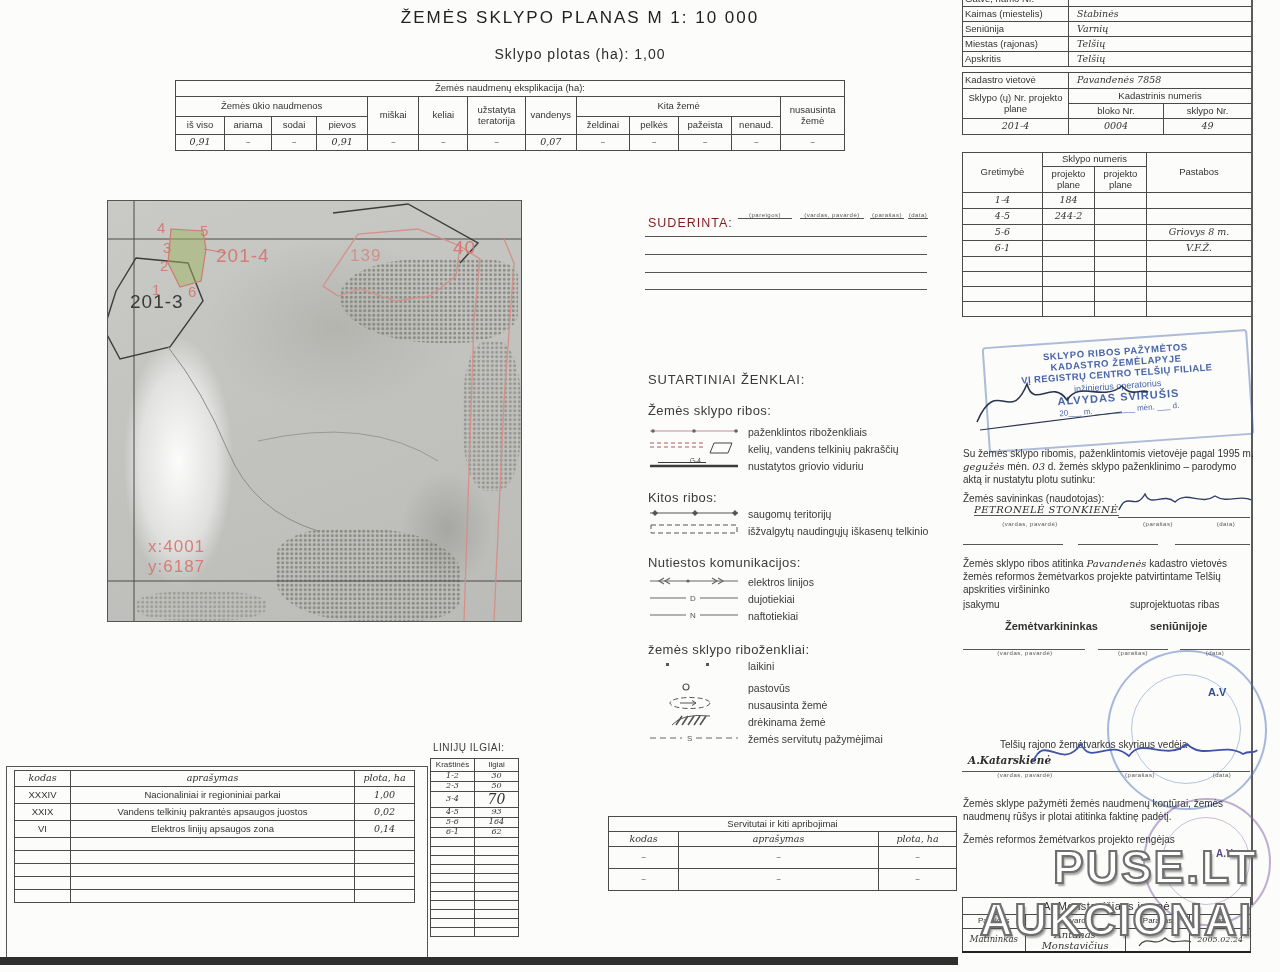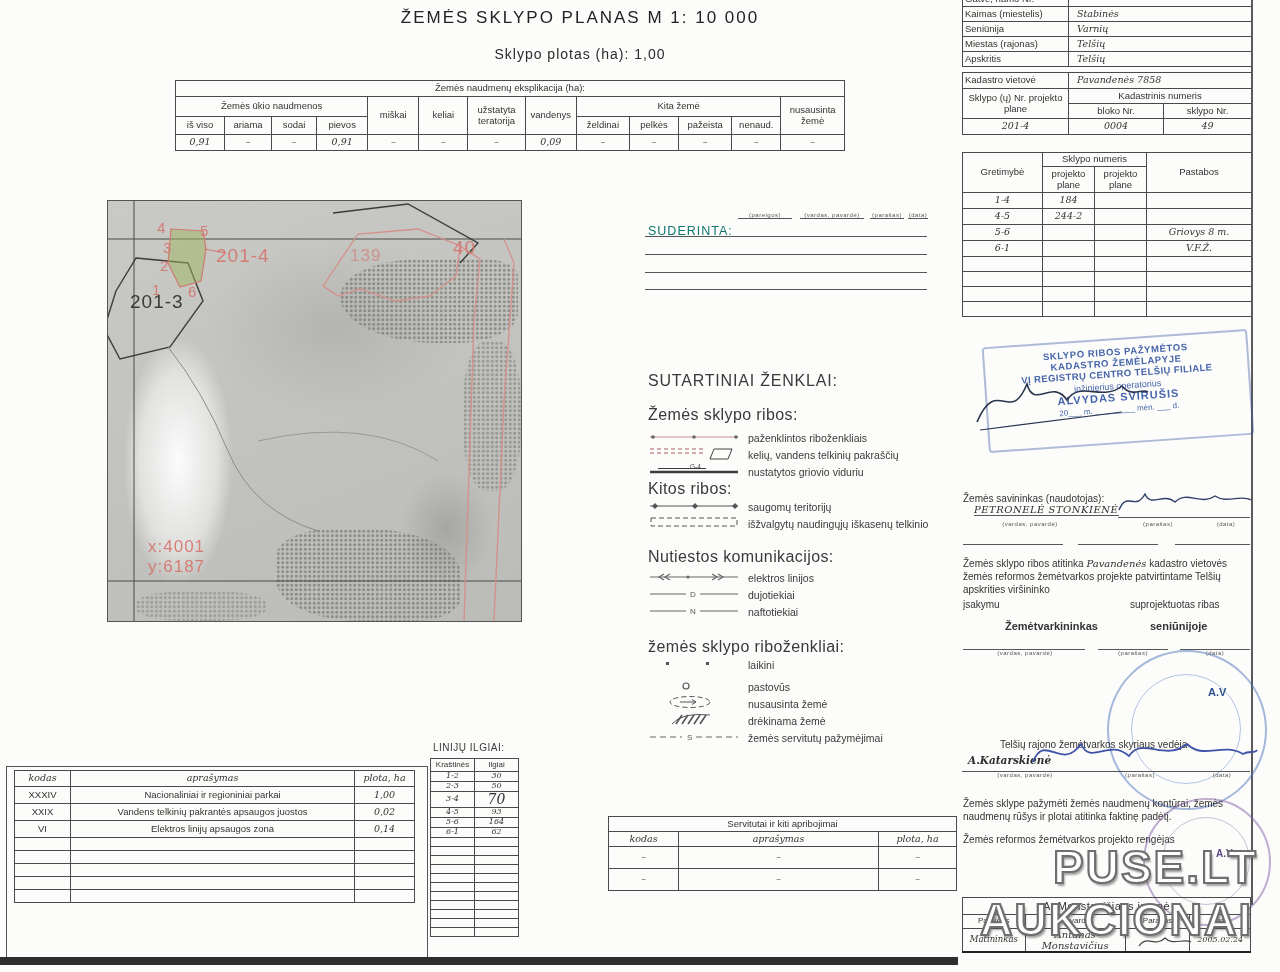--- a/index.html
+++ b/index.html
@@ -8,21 +8,21 @@
   .abs{position:absolute;}
   .ctr{text-align:center;}
   .hw{font-family:"DejaVu Serif",serif;font-style:italic;color:#2e2e2e;}
   table.t{border-collapse:collapse;table-layout:fixed;}
   table.t td{border:1px solid #4a4a4a;font-size:9.5px;text-align:center;padding:0 2px;color:#333;overflow:hidden;line-height:1.1;}
   .cap{font-size:6px;color:#555;letter-spacing:.5px;}
   .uline{border-bottom:1px solid #555;}
   .legend-row{display:flex;align-items:center;height:17px;}
   .legend-sym{width:100px;flex:0 0 100px;}
   .legend-lbl{font-size:10.5px;color:#3a3a3a;}
-  .sec-title{font-size:16px;color:#3a3a3a;letter-spacing:.4px;}
+  .sec-title{font-size:13px;color:#3a3a3a;letter-spacing:.4px;}
   .mapred{color:#d4736b;letter-spacing:1px;opacity:.88;}
   .forest{position:absolute;background-image:radial-gradient(#76766f 1.1px, rgba(0,0,0,0) 1.9px);background-size:4.5px 4.5px;opacity:.7;}
   .wm{position:absolute;font-weight:bold;color:#fff;-webkit-text-stroke:2.2px #6f6f6f;
       text-shadow:2px 3px 2px rgba(90,90,90,.55);letter-spacing:2px;font-family:"Liberation Sans",sans-serif;}
   .rstamp{position:absolute;border-radius:50%;}
   .rcol{font-size:10px;color:#333;line-height:1.32;}
 </style>
 </head>
 <body>
 
@@ -71,21 +71,21 @@
           <td>nenaud.</td>
     </tr>
     <tr style="height:16px;">
       <td class="hw">0,91</td>
           <td class="hw">–</td>
       <td class="hw">–</td>
           <td class="hw">0,91</td>
       <td class="hw">–</td>
           <td class="hw">–</td>
       <td class="hw">–</td>
-          <td class="hw">0,09</td>
+          <td class="hw">0,07</td>
       <td class="hw">–</td>
           <td class="hw">–</td>
       <td class="hw">–</td>
           <td class="hw">–</td>
       <td class="hw">–</td>
     </tr>
   </tbody>
     </table>
 
   <table class="t abs" style="left:962px;top:-9px;width:289px;">
@@ -221,20 +221,27 @@
     <div style="font-size:9.5px;font-weight:bold;letter-spacing:.4px;">VĮ REGISTRŲ CENTRO TELŠIŲ FILIALE</div>
     <div style="font-size:9px;margin-top:2px;">inžinierius operatorius</div>
     <div style="font-size:11px;font-weight:bold;letter-spacing:1px;">ALVYDAS SVIRUŠIS</div>
     <div style="font-size:8px;margin-top:2px;">20___ m. _________ mėn. ___ d.</div>
   </div>
   <svg class="abs" style="left:972px;top:360px;" width="180" height="80">
     <path d="M5,62 C25,15 38,66 55,24 C62,50 80,18 95,40 C108,20 130,42 150,26 C160,38 170,28 176,32" fill="none" stroke="#2a3550" stroke-width="1.6"></path>
     <path d="M8,70 L150,52" fill="none" stroke="#2a3550" stroke-width="1.2"></path>
   </svg>
 
+  <div class="abs rcol" style="left:963px;top:447px;width:292px;">
+    <span>Su žemės sklypo ribomis, paženklintomis vietovėje pagal 1995 m.</span>
+    <span class="hw">gegužės</span>
+    <span>mėn.</span>
+    <span class="hw">03</span>
+    <span>d. žemės sklypo paženklinimo – parodymo aktą ir nustatytu plotu sutinku:</span>
+  </div>
   <div class="abs rcol" style="left:963px;top:492px;">Žemės savininkas (naudotojas):</div>
   <div class="abs hw uline" style="left:963px;top:504px;width:145px;font-size:10px;letter-spacing:.5px;margin-left:11px;">PETRONELĖ STONKIENĖ</div>
   <div class="abs cap ctr" style="left:975px;top:521px;width:110px;">(vardas, pavardė)</div>
   <div class="abs uline" style="left:1118px;top:503px;width:132px;height:14px;"></div>
   <svg class="abs" style="left:1115px;top:482px;" width="140" height="34">
     <path d="M4,28 C12,8 20,30 30,12 C36,26 48,10 60,20 C72,8 86,24 100,14 C112,22 126,12 136,18" fill="none" stroke="#2f3f66" stroke-width="1.4"></path>
   </svg>
   <div class="abs cap ctr" style="left:1128px;top:521px;width:60px;">(parašas)</div>
   <div class="abs cap ctr" style="left:1204px;top:521px;width:44px;">(data)</div>
   <div class="abs uline" style="left:963px;top:543px;width:100px;height:1px;"></div>
@@ -305,21 +312,21 @@
         </tr>
   </tbody>
     </table>
   <svg class="abs" style="left:1135px;top:932px;" width="60" height="20">
     <path d="M4,14 C12,2 20,16 30,6 C38,14 48,6 56,10" fill="none" stroke="#444" stroke-width="1.2"></path>
   </svg>
 
   <div class="wm" style="left:1053px;top:840px;font-size:46px;">PUSE.LT</div>
   <div class="wm" style="left:980px;top:894px;font-size:45px;">AUKCIONAI</div>
 
-  <div class="abs" style="left:648px;top:224px;font-size:12.5px;letter-spacing:1px;color:#0f766e;">SUDERINTA:</div>
+  <div class="abs" style="left:648px;top:216px;font-size:12.5px;letter-spacing:1px;color:#7f1d1d;">SUDERINTA:</div>
   <div class="abs cap ctr uline" style="left:738px;top:212px;width:54px;">(pareigos)</div>
   <div class="abs cap ctr uline" style="left:800px;top:212px;width:64px;">(vardas, pavardė)</div>
   <div class="abs cap ctr uline" style="left:870px;top:212px;width:34px;">(parašas)</div>
   <div class="abs cap ctr uline" style="left:908px;top:212px;width:20px;">(data)</div>
   <div class="abs" style="left:645px;top:236px;width:282px;height:1px;background:#555;"></div>
   <div class="abs" style="left:645px;top:254px;width:282px;height:1px;background:#555;"></div>
   <div class="abs" style="left:645px;top:272px;width:282px;height:1px;background:#555;"></div>
   <div class="abs" style="left:645px;top:289px;width:282px;height:1px;background:#555;"></div>
 
   <div class="abs" style="left:648px;top:372px;width:305px;">
@@ -351,21 +358,21 @@
       <span class="legend-sym">
         <svg width="95" height="16">
             <text x="42" y="7" font-size="6.5" fill="#444">G-4</text>
             <line x1="2" y1="10" x2="90" y2="10" stroke="#3c3c3c" stroke-width="2.6"></line>
             <line x1="10" y1="6.5" x2="58" y2="6.5" stroke="#3c3c3c" stroke-width="1"></line>
           </svg>
       </span>
       <span class="legend-lbl">nustatytos griovio viduriu</span>
     </div>
 
-    <div class="sec-title" style="">Kitos ribos:</div>
+    <div class="sec-title" style="margin-top:16px;">Kitos ribos:</div>
     <div class="legend-row" style="">
       <span class="legend-sym">
         <svg width="95" height="12">
             <line x1="2" y1="6" x2="90" y2="6" stroke="#555" stroke-width="1"></line>
             <path d="M4,6 l3,-3 l3,3 l-3,3 z M44,6 l3,-3 l3,3 l-3,3 z M84,6 l3,-3 l3,3 l-3,3 z" fill="#555"></path>
           </svg>
       </span>
       <span class="legend-lbl">saugomų teritorijų</span>
     </div>
     <div class="legend-row">

